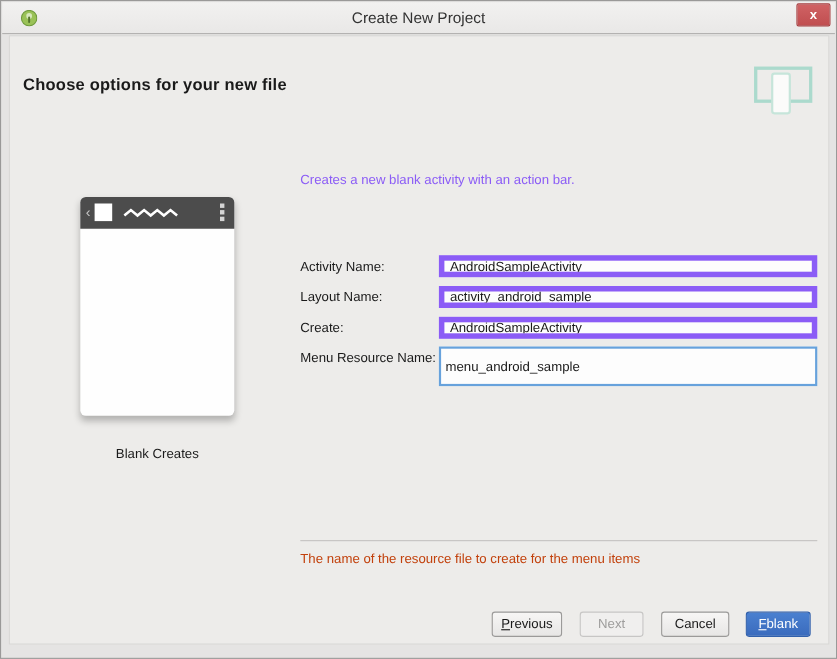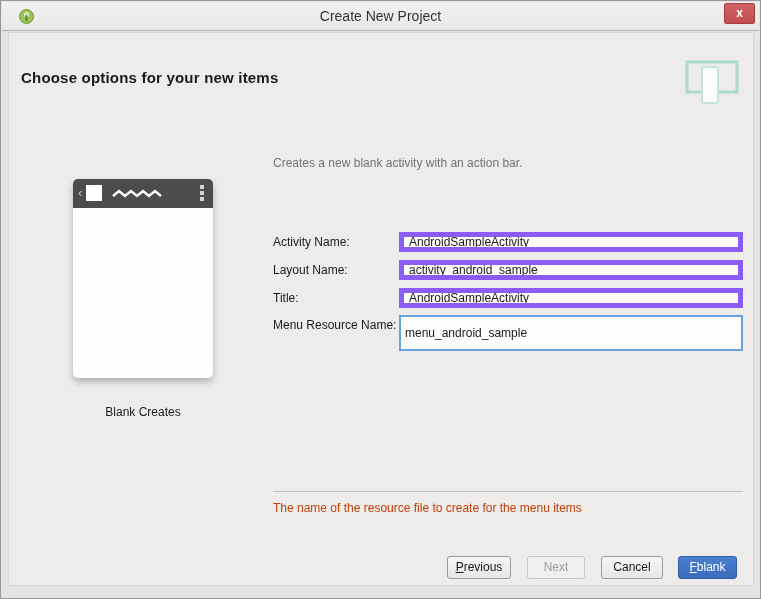--- a/index.html
+++ b/index.html
@@ -67,21 +67,21 @@
   .ph-menu { position:absolute; right:9px; top:6px; }
   .ph-menu div { width:4px; height:4px; background:#d4d4d4; margin-bottom:2px; }
   .preview-label {
     position:absolute; left:34px; top:372px; width:200px;
     text-align:center; font-size:12px; color:#1a1a1a;
   }
 
   
   .description {
     position:absolute; left:264px; top:123px;
-    font-size:12px; color:#737373;
+    font-size:12px; color:#8b5cf6;
   }
   .field-label {
     position:absolute; left:264px; height:20px; line-height:20px;
     font-size:12px; color:#1a1a1a; white-space:nowrap;text-align:right;
   }
   .field-input {
     position:absolute; left:390px; width:344px; height:20px;
     border:5px solid #8b5cf6; background:#fdfdfd;
     font-family:"Liberation Sans","DejaVu Sans",sans-serif;
     font-size:12px; color:#1a1a1a; padding:0 5px;
@@ -133,21 +133,21 @@
       <rect x="6.6" y="6" width="1.8" height="6" rx="0.9" fill="#55752c"></rect>
     </svg>
     <div class="win-title">Create New Project</div>
     <div class="close-btn">
       <span>x</span>
     </div>
   </div>
 
   <div class="panel">
 
-    <div class="page-title">Choose options for your new items</div>
+    <div class="page-title">Choose options for your new file</div>
 
     <svg class="gallery-icon" viewBox="0 0 54 46">
       <rect x="2" y="3" width="50" height="30" fill="none" stroke="#abdacd" stroke-width="3"></rect>
       <rect x="17" y="8" width="16" height="36" rx="2" fill="#fbfbfa" stroke="#c6e5da" stroke-width="2"></rect>
     </svg>
 
     <div class="preview-card">
       <div class="preview-header">
         <span class="ph-chevron">‹</span>
         <span class="ph-square"></span>
@@ -164,21 +164,21 @@
     <div class="preview-label">Blank Creates</div>
 
     <div class="description">Creates a new blank activity with an action bar.</div>
 
     <div class="field-label row0">Activity Name:</div>
     <input class="field-input row0" type="text" value="AndroidSampleActivity" style="">
 
     <div class="field-label row1">Layout Name:</div>
     <input class="field-input row1" type="text" value="activity_android_sample" style="">
 
-    <div class="field-label row2">Title:</div>
+    <div class="field-label row2">Create:</div>
     <input class="field-input row2" type="text" value="AndroidSampleActivity" style="">
 
     <div class="field-label row3">Menu Resource Name:</div>
     <input class="field-input row3 focused" type="text" value="menu_android_sample" style="">
 
     <div class="help-divider"></div>
     <div class="help-text">The name of the resource file to create for the menu items</div>
 
     <button class="btn btn-previous"><span class="u">P</span><span>revious</span></button>
 

